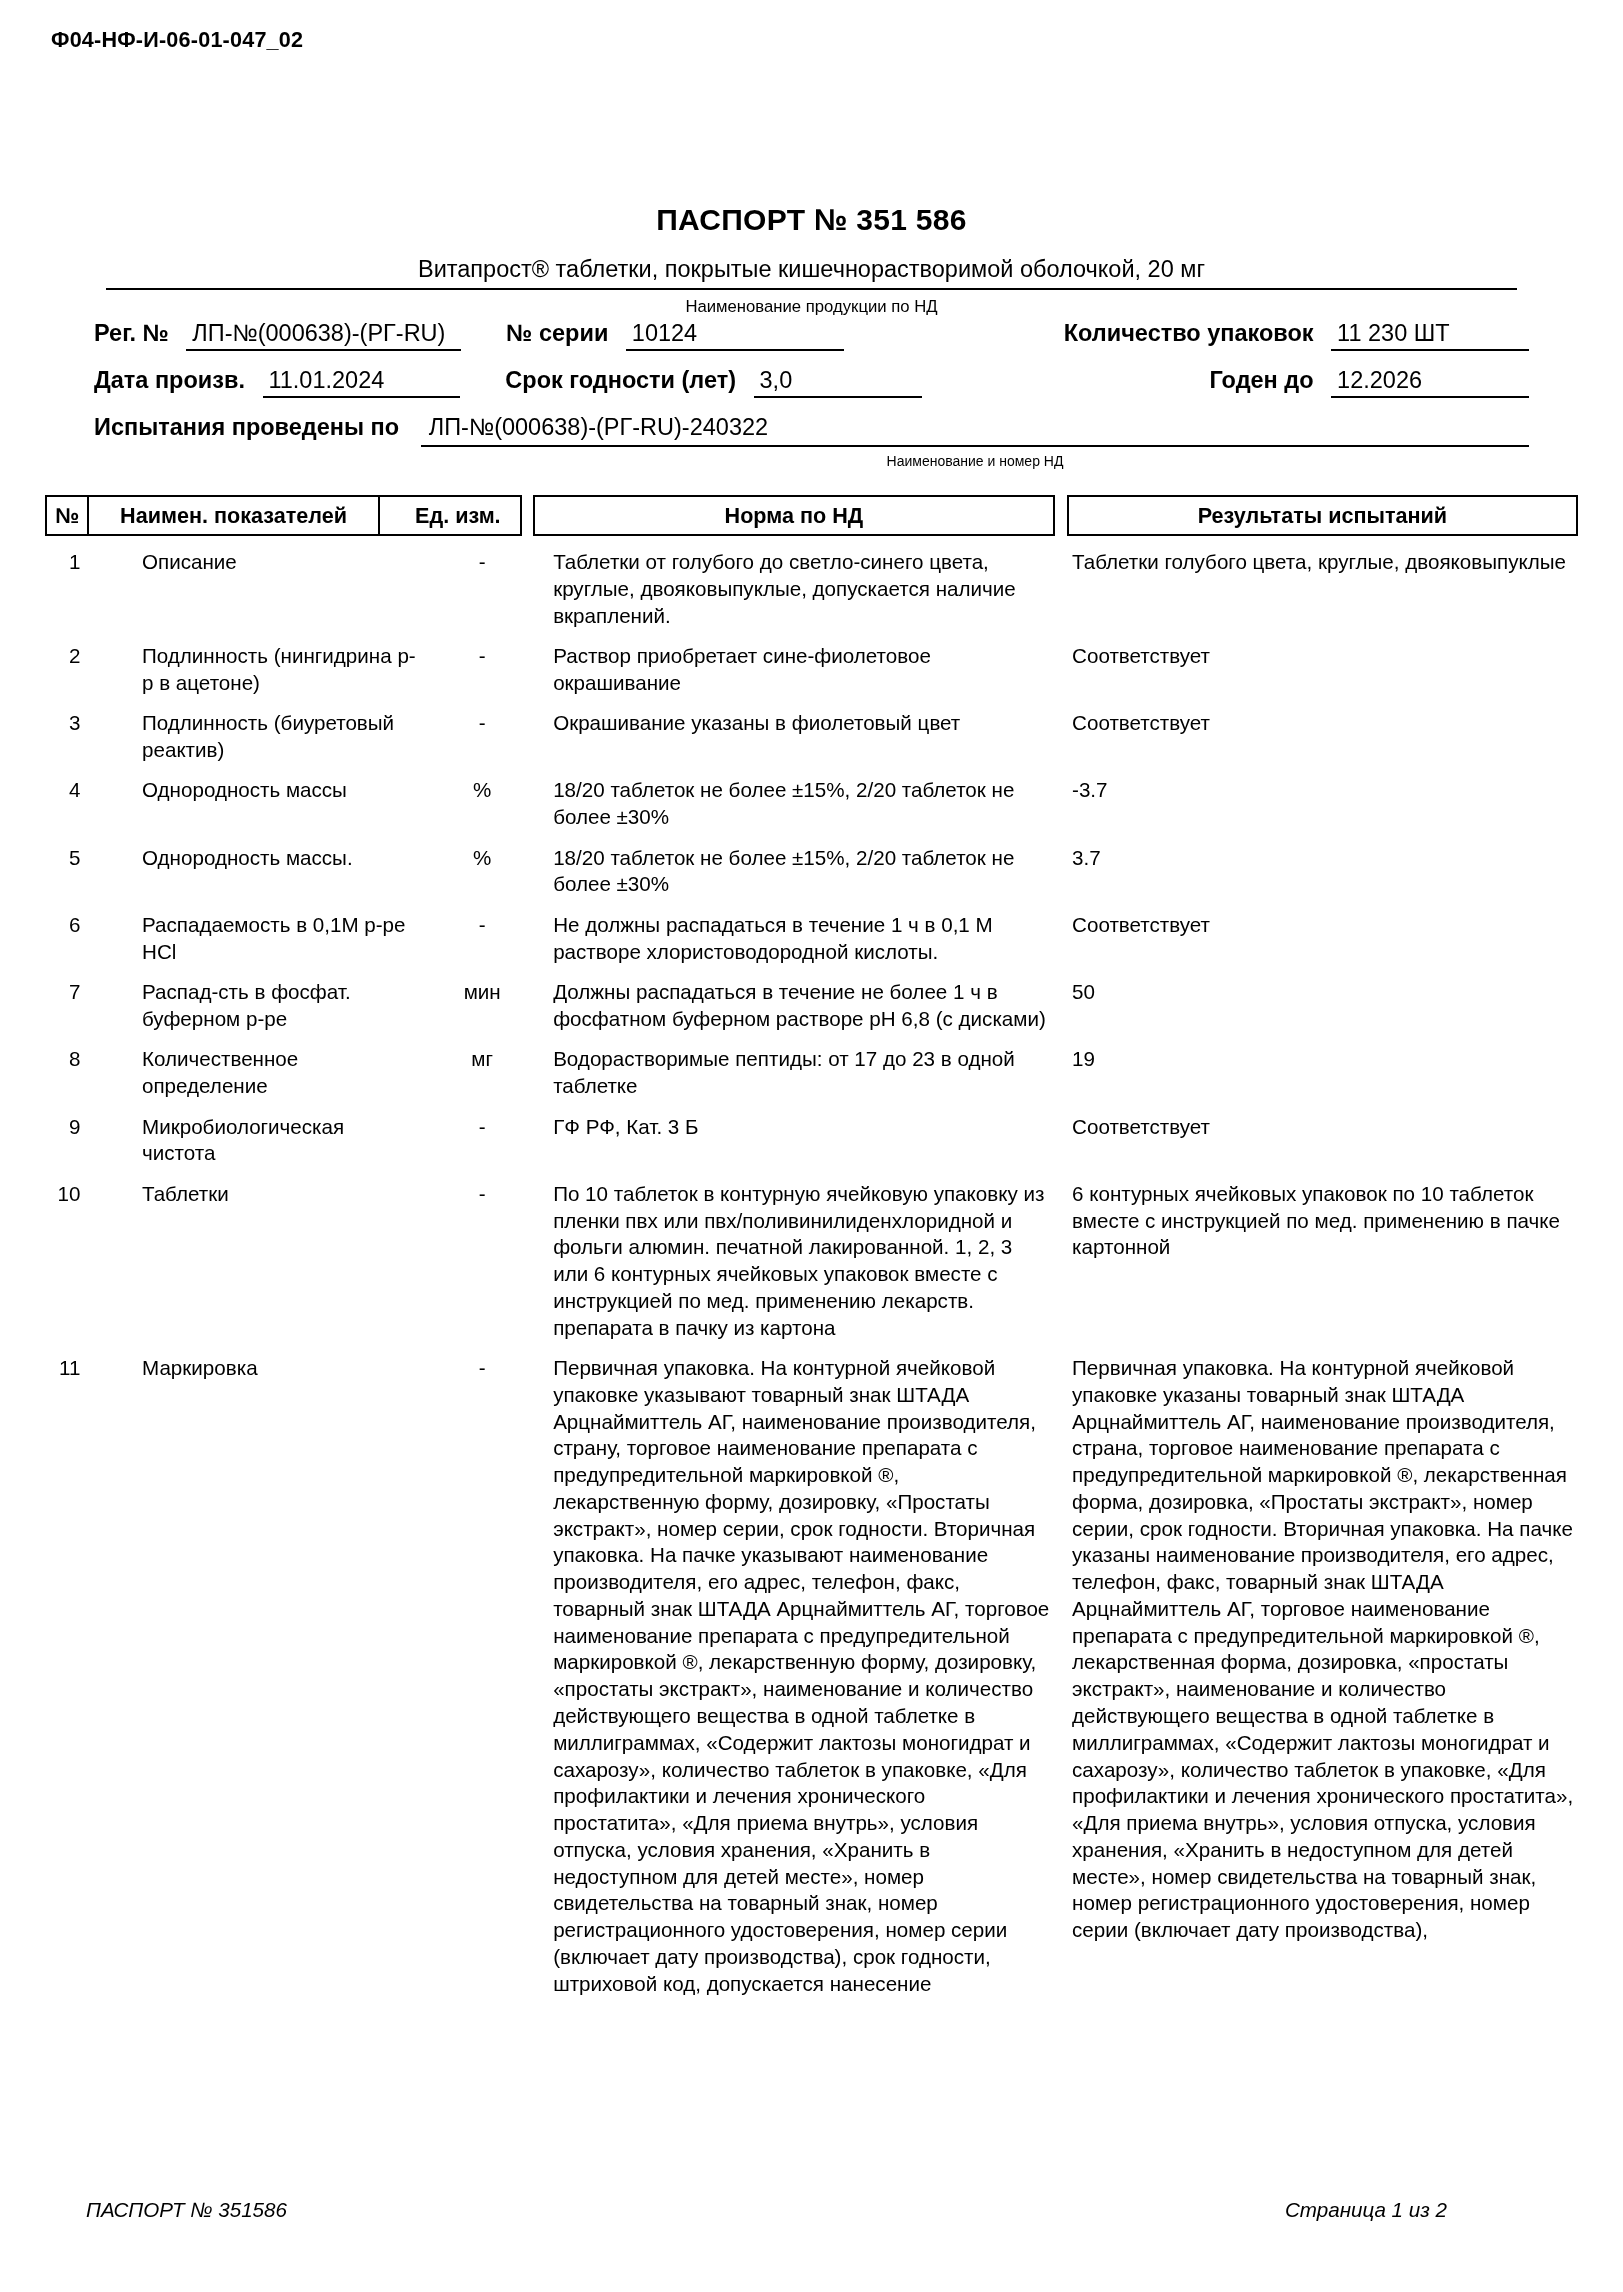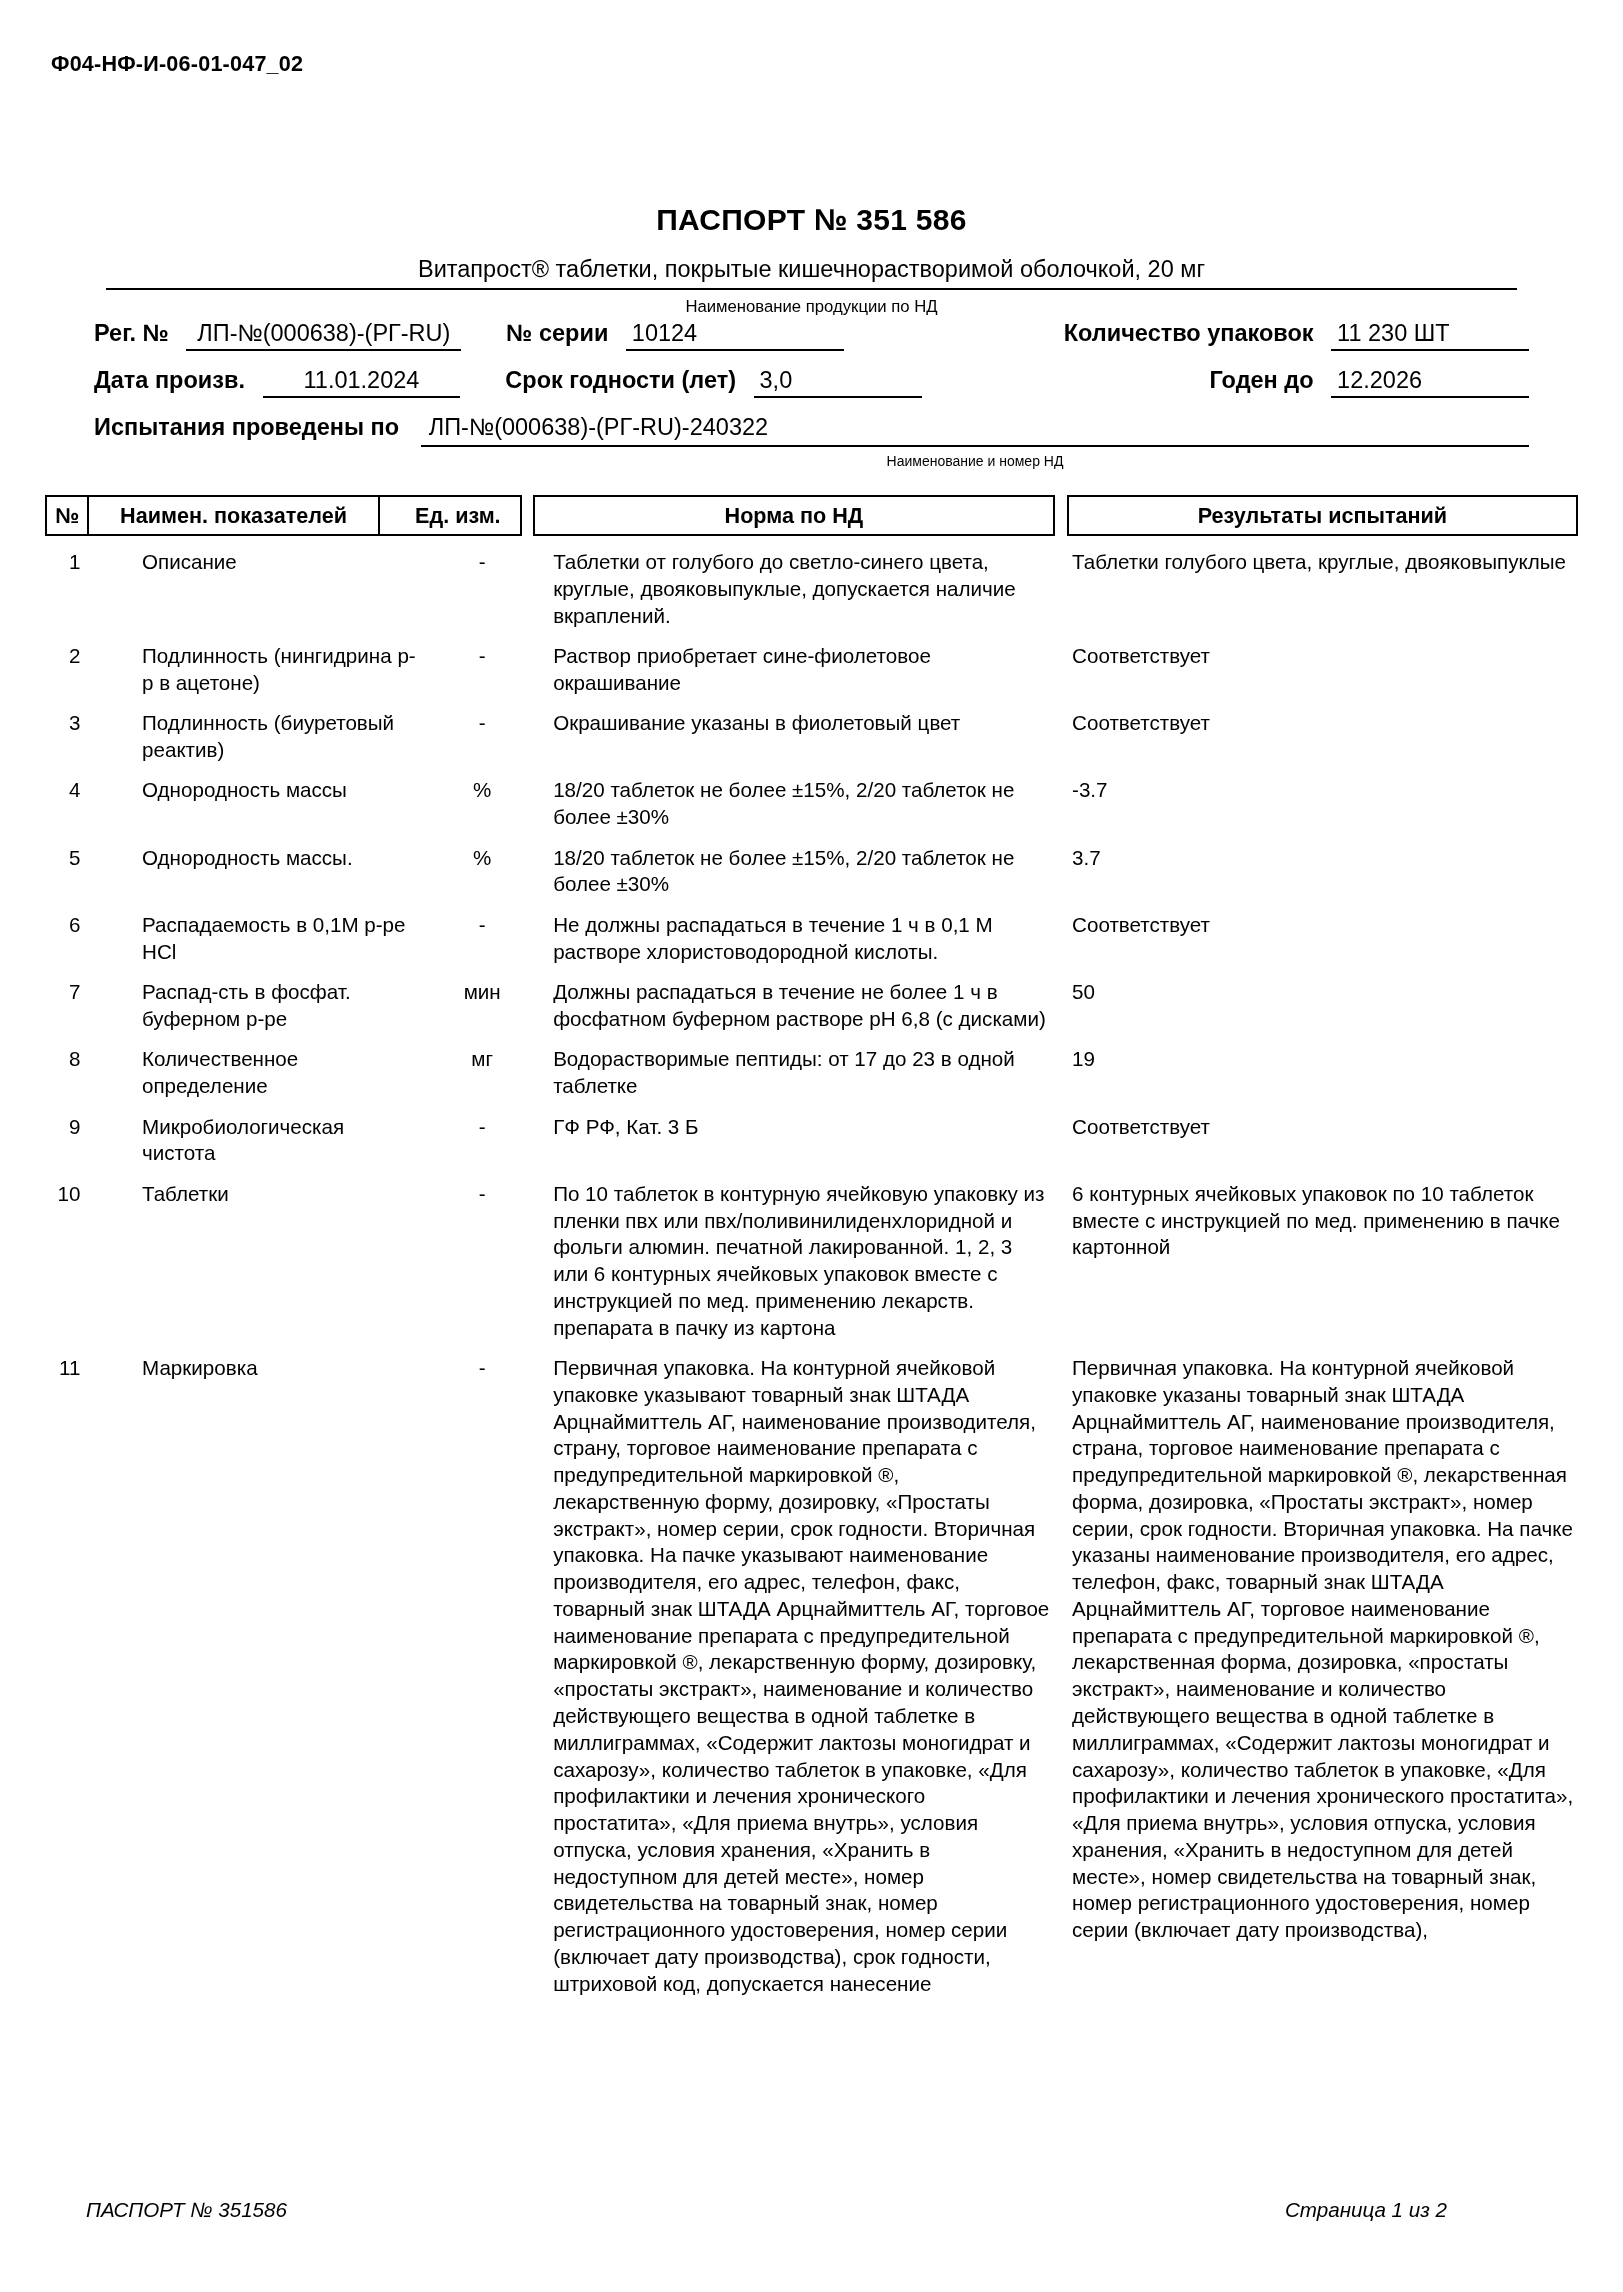--- a/index.html
+++ b/index.html
@@ -22,21 +22,20 @@
   }
 
   
   .form-code {
     position: absolute;
     left: 51px;
     top: 27.4px;
     font-size: 21.6px;
     font-weight: bold;
     letter-spacing: 0.2px;
-    margin-top: 24px;
   }
 
   
   .doc-title {
     position: absolute;
     left: 0;
     right: 0;
     top: 203px;
     text-align: center;
     font-size: 30px;
@@ -75,21 +74,20 @@
   .fr1 { top: 320px; }
   .fr2 { top: 367px; }
   .fr3 { top: 414px; }
 
   .lbl {
     font-weight: bold;
     white-space: nowrap;
   }
   .val {
     border-bottom: 2.9px solid #000;
-    text-align: center;
     white-space: nowrap;
     padding: 0 5.9px 2px 5.9px;
     line-height: 1.15;
   }
   .val.left { text-align: left; }
   .gap-sm { width: 17.6px; flex: none; }
   .gap-md { width: 45px; flex: none; }
   .spring { flex: 1 1 auto; }
 
   .w-reg   { width: 263px; }

